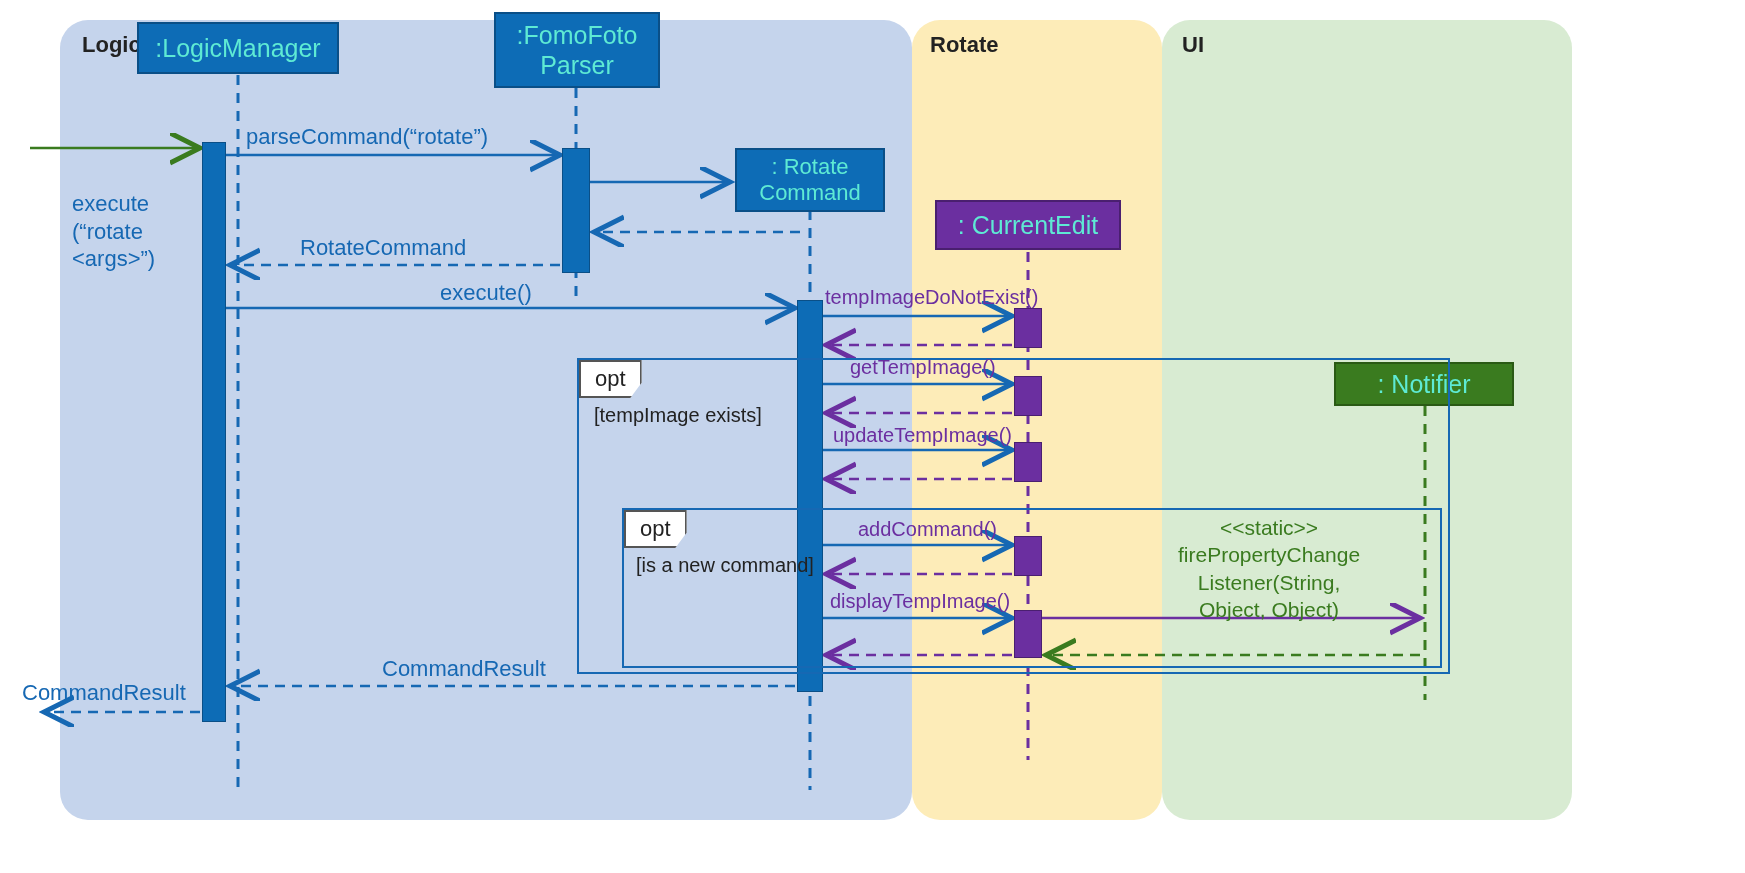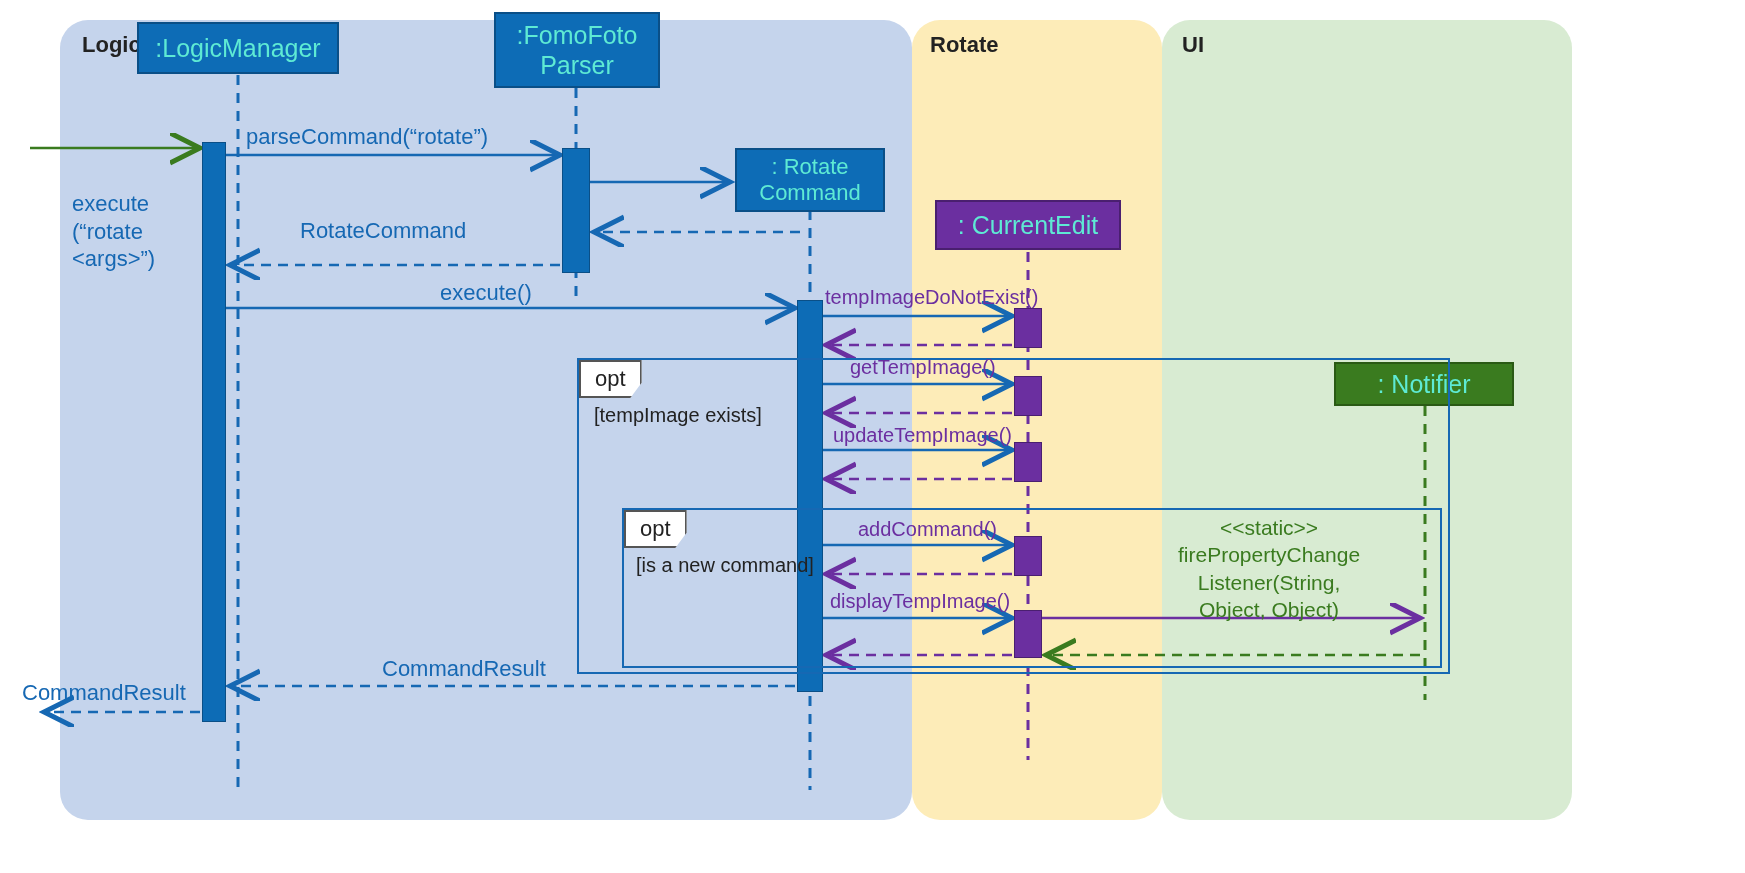--- a/index.html
+++ b/index.html
@@ -119,21 +119,21 @@
   <div class="opt-guard" style="left:594px; top:404px;">[tempImage exists]</div>
 
   <div class="opt-frame" style="left:622px; top:508px; width:820px; height:160px;"></div>
   <div class="opt-tag" style="left:624px; top:510px;">opt</div>
   <div class="opt-guard" style="left:636px; top:554px;">[is a new command]</div>
 
   <div class="msg-label c-blue" style="left:72px; top:150px; white-space:pre-line; line-height:1.25;margin-top:40px;">execute
 (“rotate
 &lt;args&gt;”)</div>
   <div class="msg-label c-blue" style="left:246px; top:124px;">parseCommand(“rotate”)</div>
-  <div class="msg-label c-blue" style="left:300px; top:218px;">RotateCommand</div>
+  <div class="msg-label c-blue" style="left:300px; top:235px;">RotateCommand</div>
   <div class="msg-label c-blue" style="left:440px; top:280px;">execute()</div>
 
   <div class="msg-label c-purple" style="left:825px; top:286px; font-size:20px;">tempImageDoNotExist()</div>
   <div class="msg-label c-purple" style="left:850px; top:356px; font-size:20px;">getTempImage()</div>
   <div class="msg-label c-purple" style="left:833px; top:424px; font-size:20px;">updateTempImage()</div>
   <div class="msg-label c-purple" style="left:858px; top:518px; font-size:20px;">addCommand()</div>
   <div class="msg-label c-purple" style="left:830px; top:590px; font-size:20px;">displayTempImage()</div>
 
   <div class="msg-label c-green" style="left:1178px; top:514px; white-space:pre-line; text-align:center; line-height:1.3; font-size:21px;">&lt;&lt;static&gt;&gt;
 firePropertyChange

